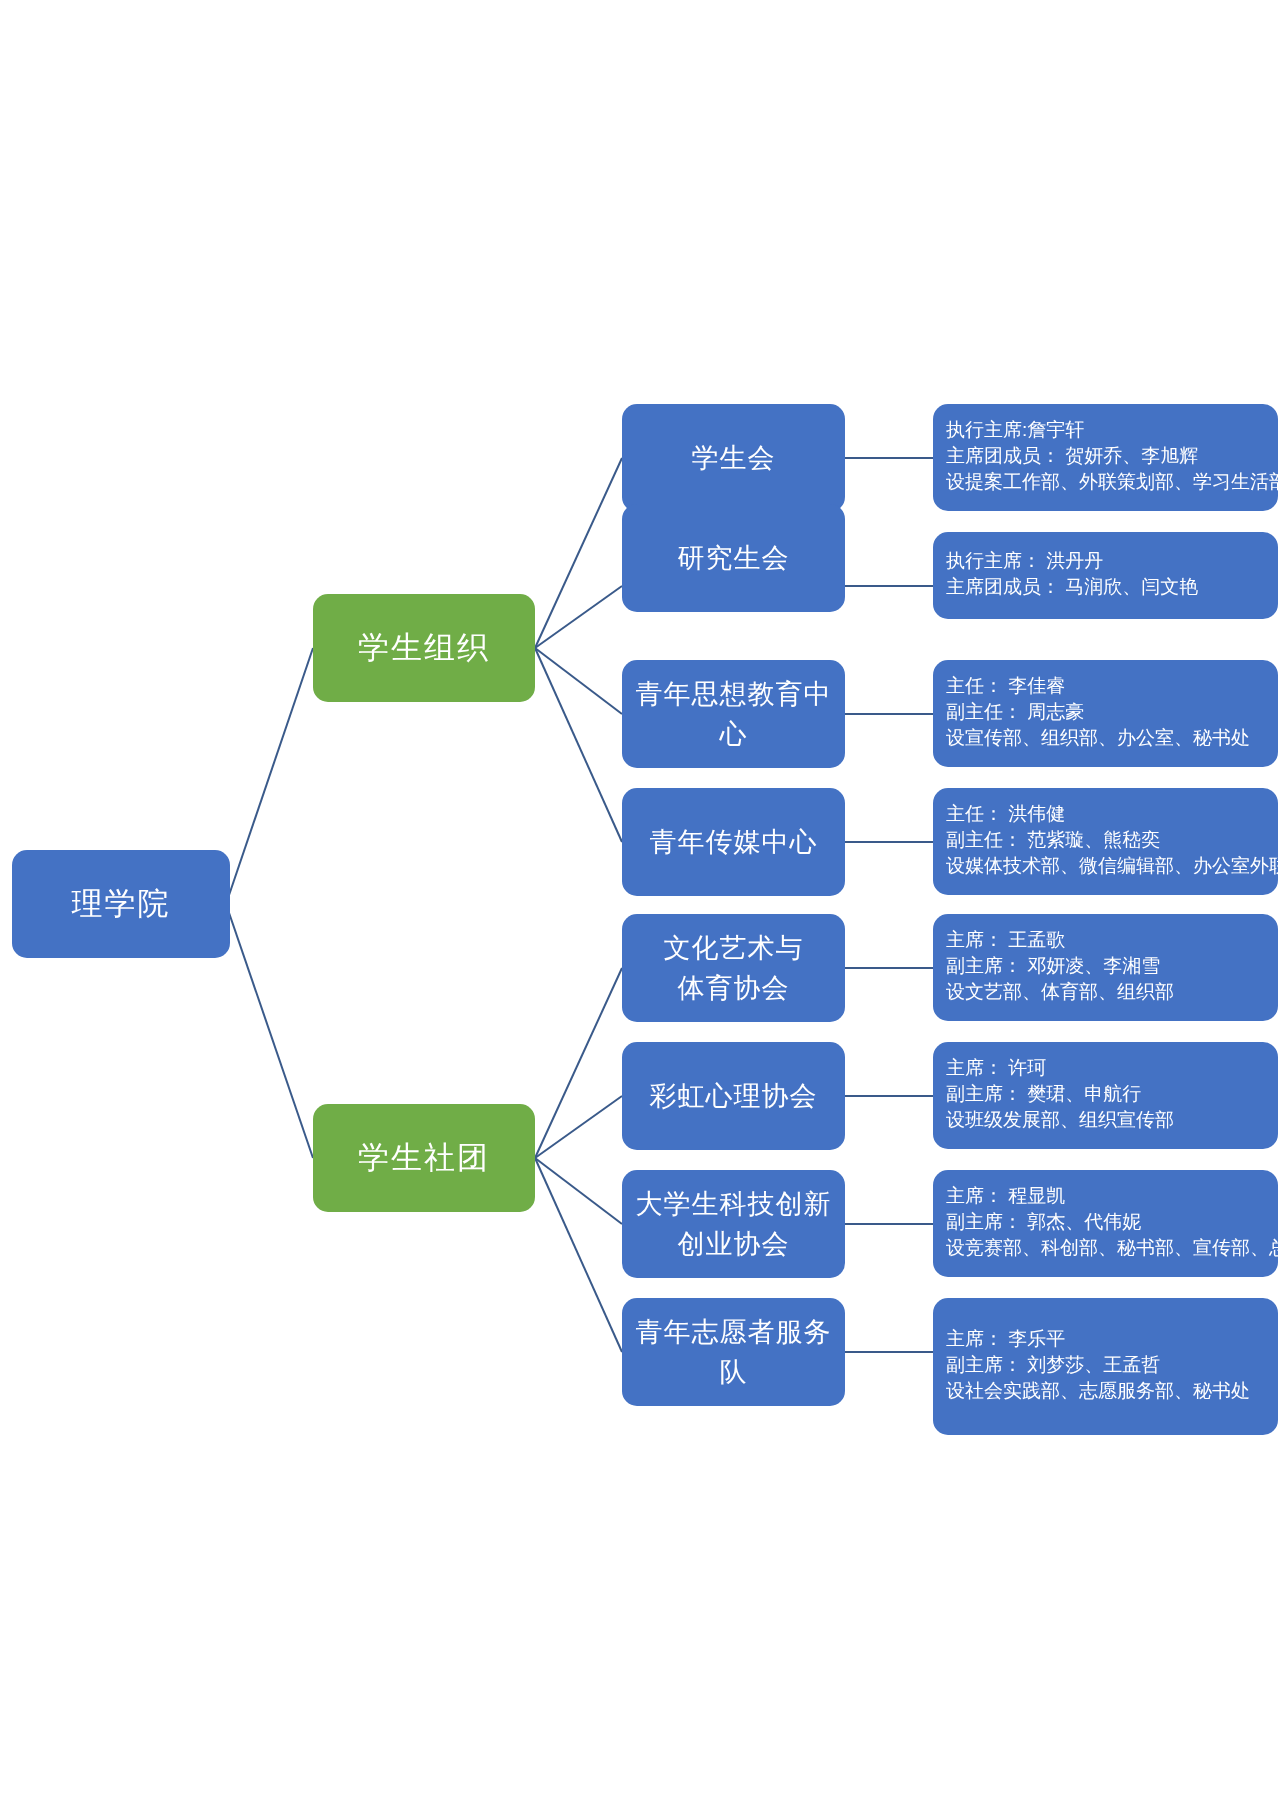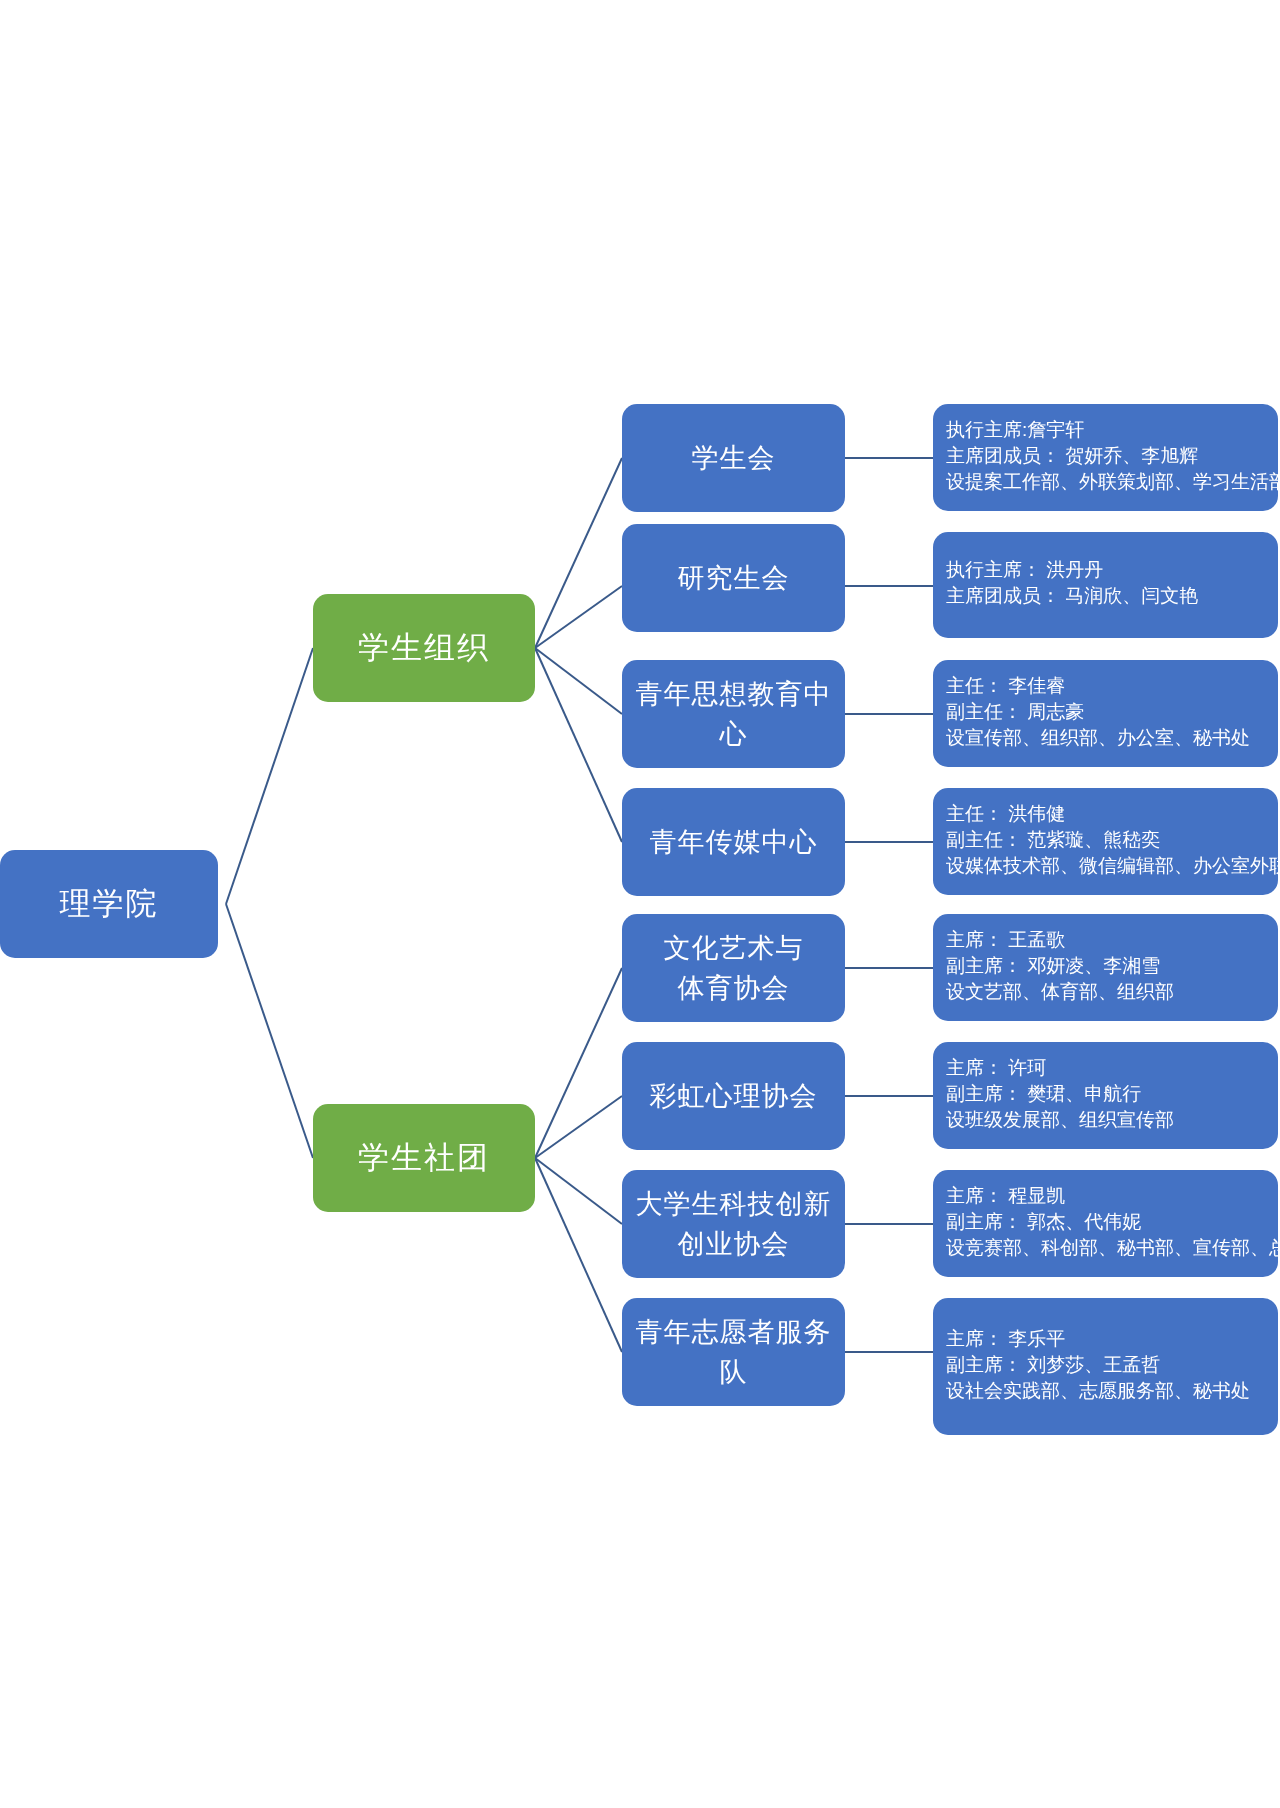--- a/index.html
+++ b/index.html
@@ -63,39 +63,39 @@
     <line x1="845" y1="458" x2="933" y2="458"></line>
     <line x1="845" y1="586" x2="933" y2="586"></line>
     <line x1="845" y1="714" x2="933" y2="714"></line>
     <line x1="845" y1="842" x2="933" y2="842"></line>
     <line x1="845" y1="968" x2="933" y2="968"></line>
     <line x1="845" y1="1096" x2="933" y2="1096"></line>
     <line x1="845" y1="1224" x2="933" y2="1224"></line>
     <line x1="845" y1="1352" x2="933" y2="1352"></line>
   </svg>
 
-  <div class="node blue big" style="left:0;top:850px;width:218px;height:108px">
+  <div class="node blue big" style="left:12px;top:850px;width:218px;height:108px">
     <div>理学院</div>
   </div>
 
   <div class="node green big" style="left:313px;top:1104px;width:222px;height:108px">
     <div>学生社团</div>
   </div>
 
   <div class="node green big" style="left:313px;top:594px;width:222px;height:108px">
     <div>学生组织</div>
   </div>
 
   <div class="node blue mid" style="left:622px;top:404px;width:223px;height:108px">
     <div>
         <div class="line">学生会</div>
       </div>
   </div>
 
-  <div class="node blue mid" style="left:622px;top:524px;width:223px;height:108px">
+  <div class="node blue mid" style="left:622px;top:504px;width:223px;height:108px">
     <div>
         <div class="line">研究生会</div>
       </div>
   </div>
 
   <div class="node blue mid" style="left:622px;top:660px;width:223px;height:108px">
     <div>
         <div class="line">青年思想教育中心</div>
       </div>
   </div>
@@ -133,21 +133,21 @@
   </div>
 
   <div class="node blue detail" style="left:933px;top:404px;width:345px;height:107px">
     <div>
         <div class="line">执行主席:詹宇轩</div>
         <div class="line">主席团成员： 贺妍乔、李旭辉</div>
         <div class="line">设提案工作部、外联策划部、学习生活部</div>
       </div>
   </div>
 
-  <div class="node blue detail" style="left:933px;top:532px;width:345px;height:106px">
+  <div class="node blue detail" style="left:933px;top:532px;width:345px;height:87px">
     <div>
         <div class="line">执行主席： 洪丹丹</div>
         <div class="line">主席团成员： 马润欣、闫文艳</div>
       </div>
   </div>
 
   <div class="node blue detail" style="left:933px;top:660px;width:345px;height:107px">
     <div>
         <div class="line">主任： 李佳睿</div>
         <div class="line">副主任： 周志豪</div>

